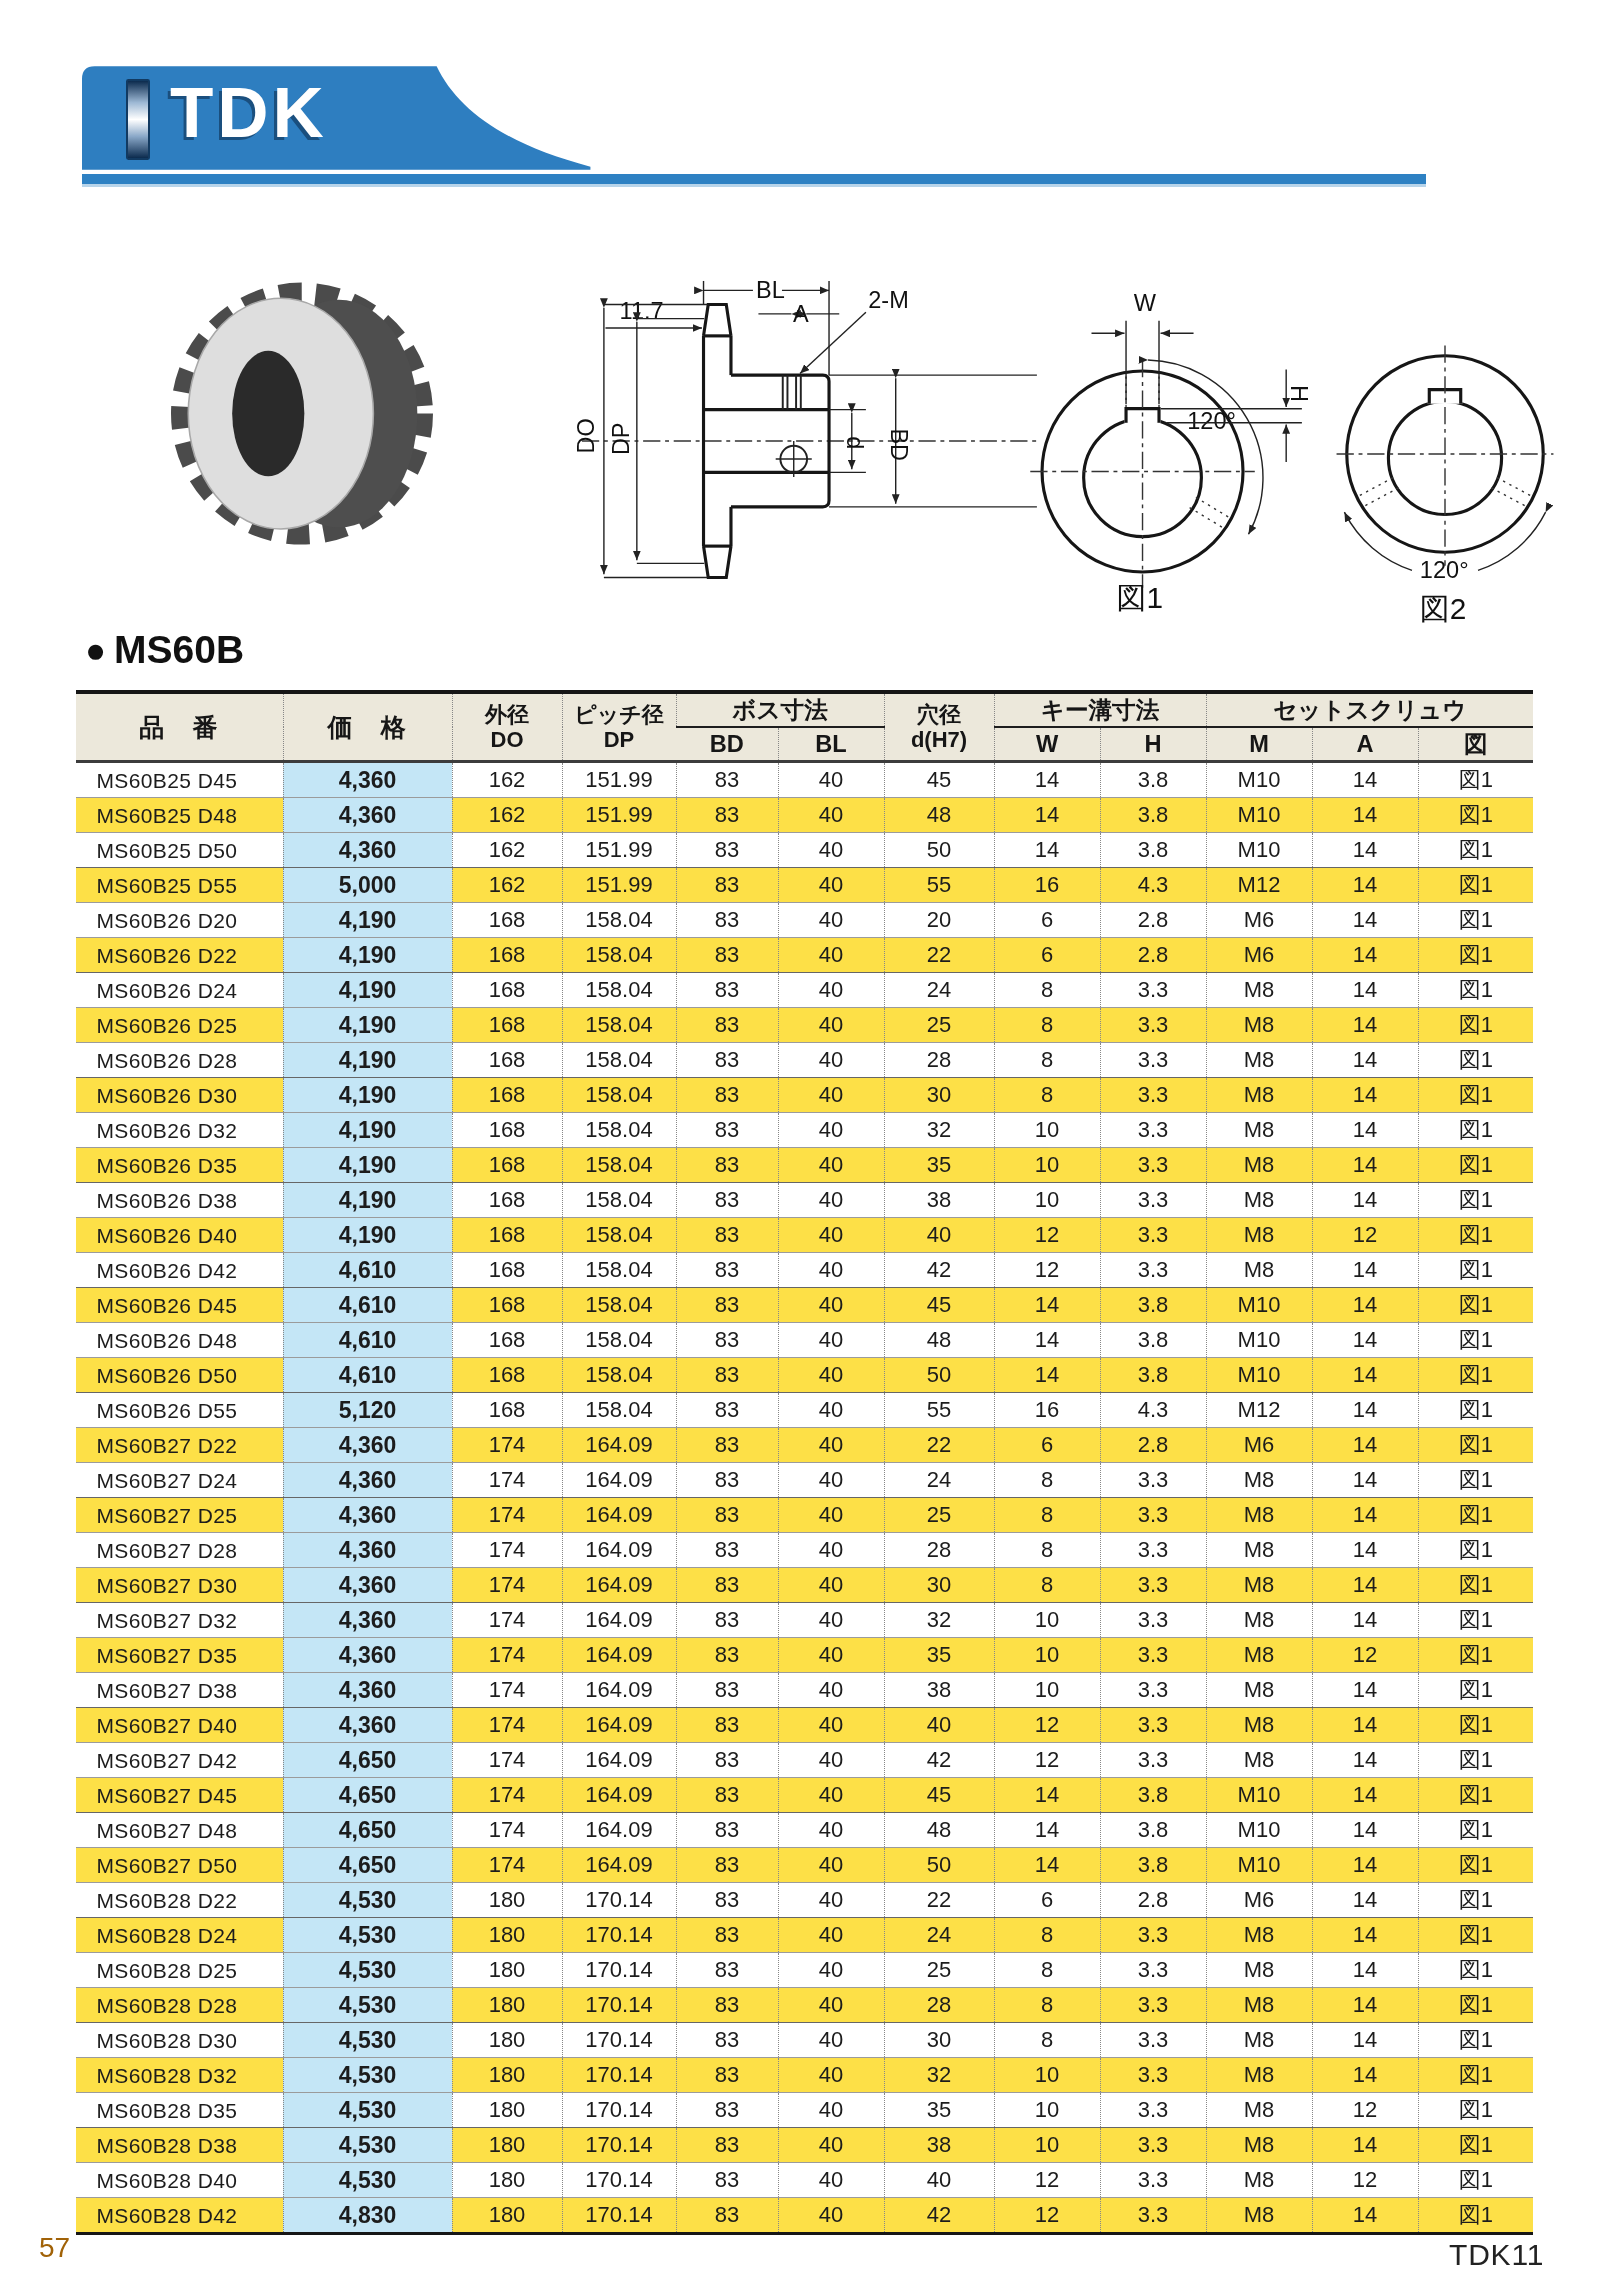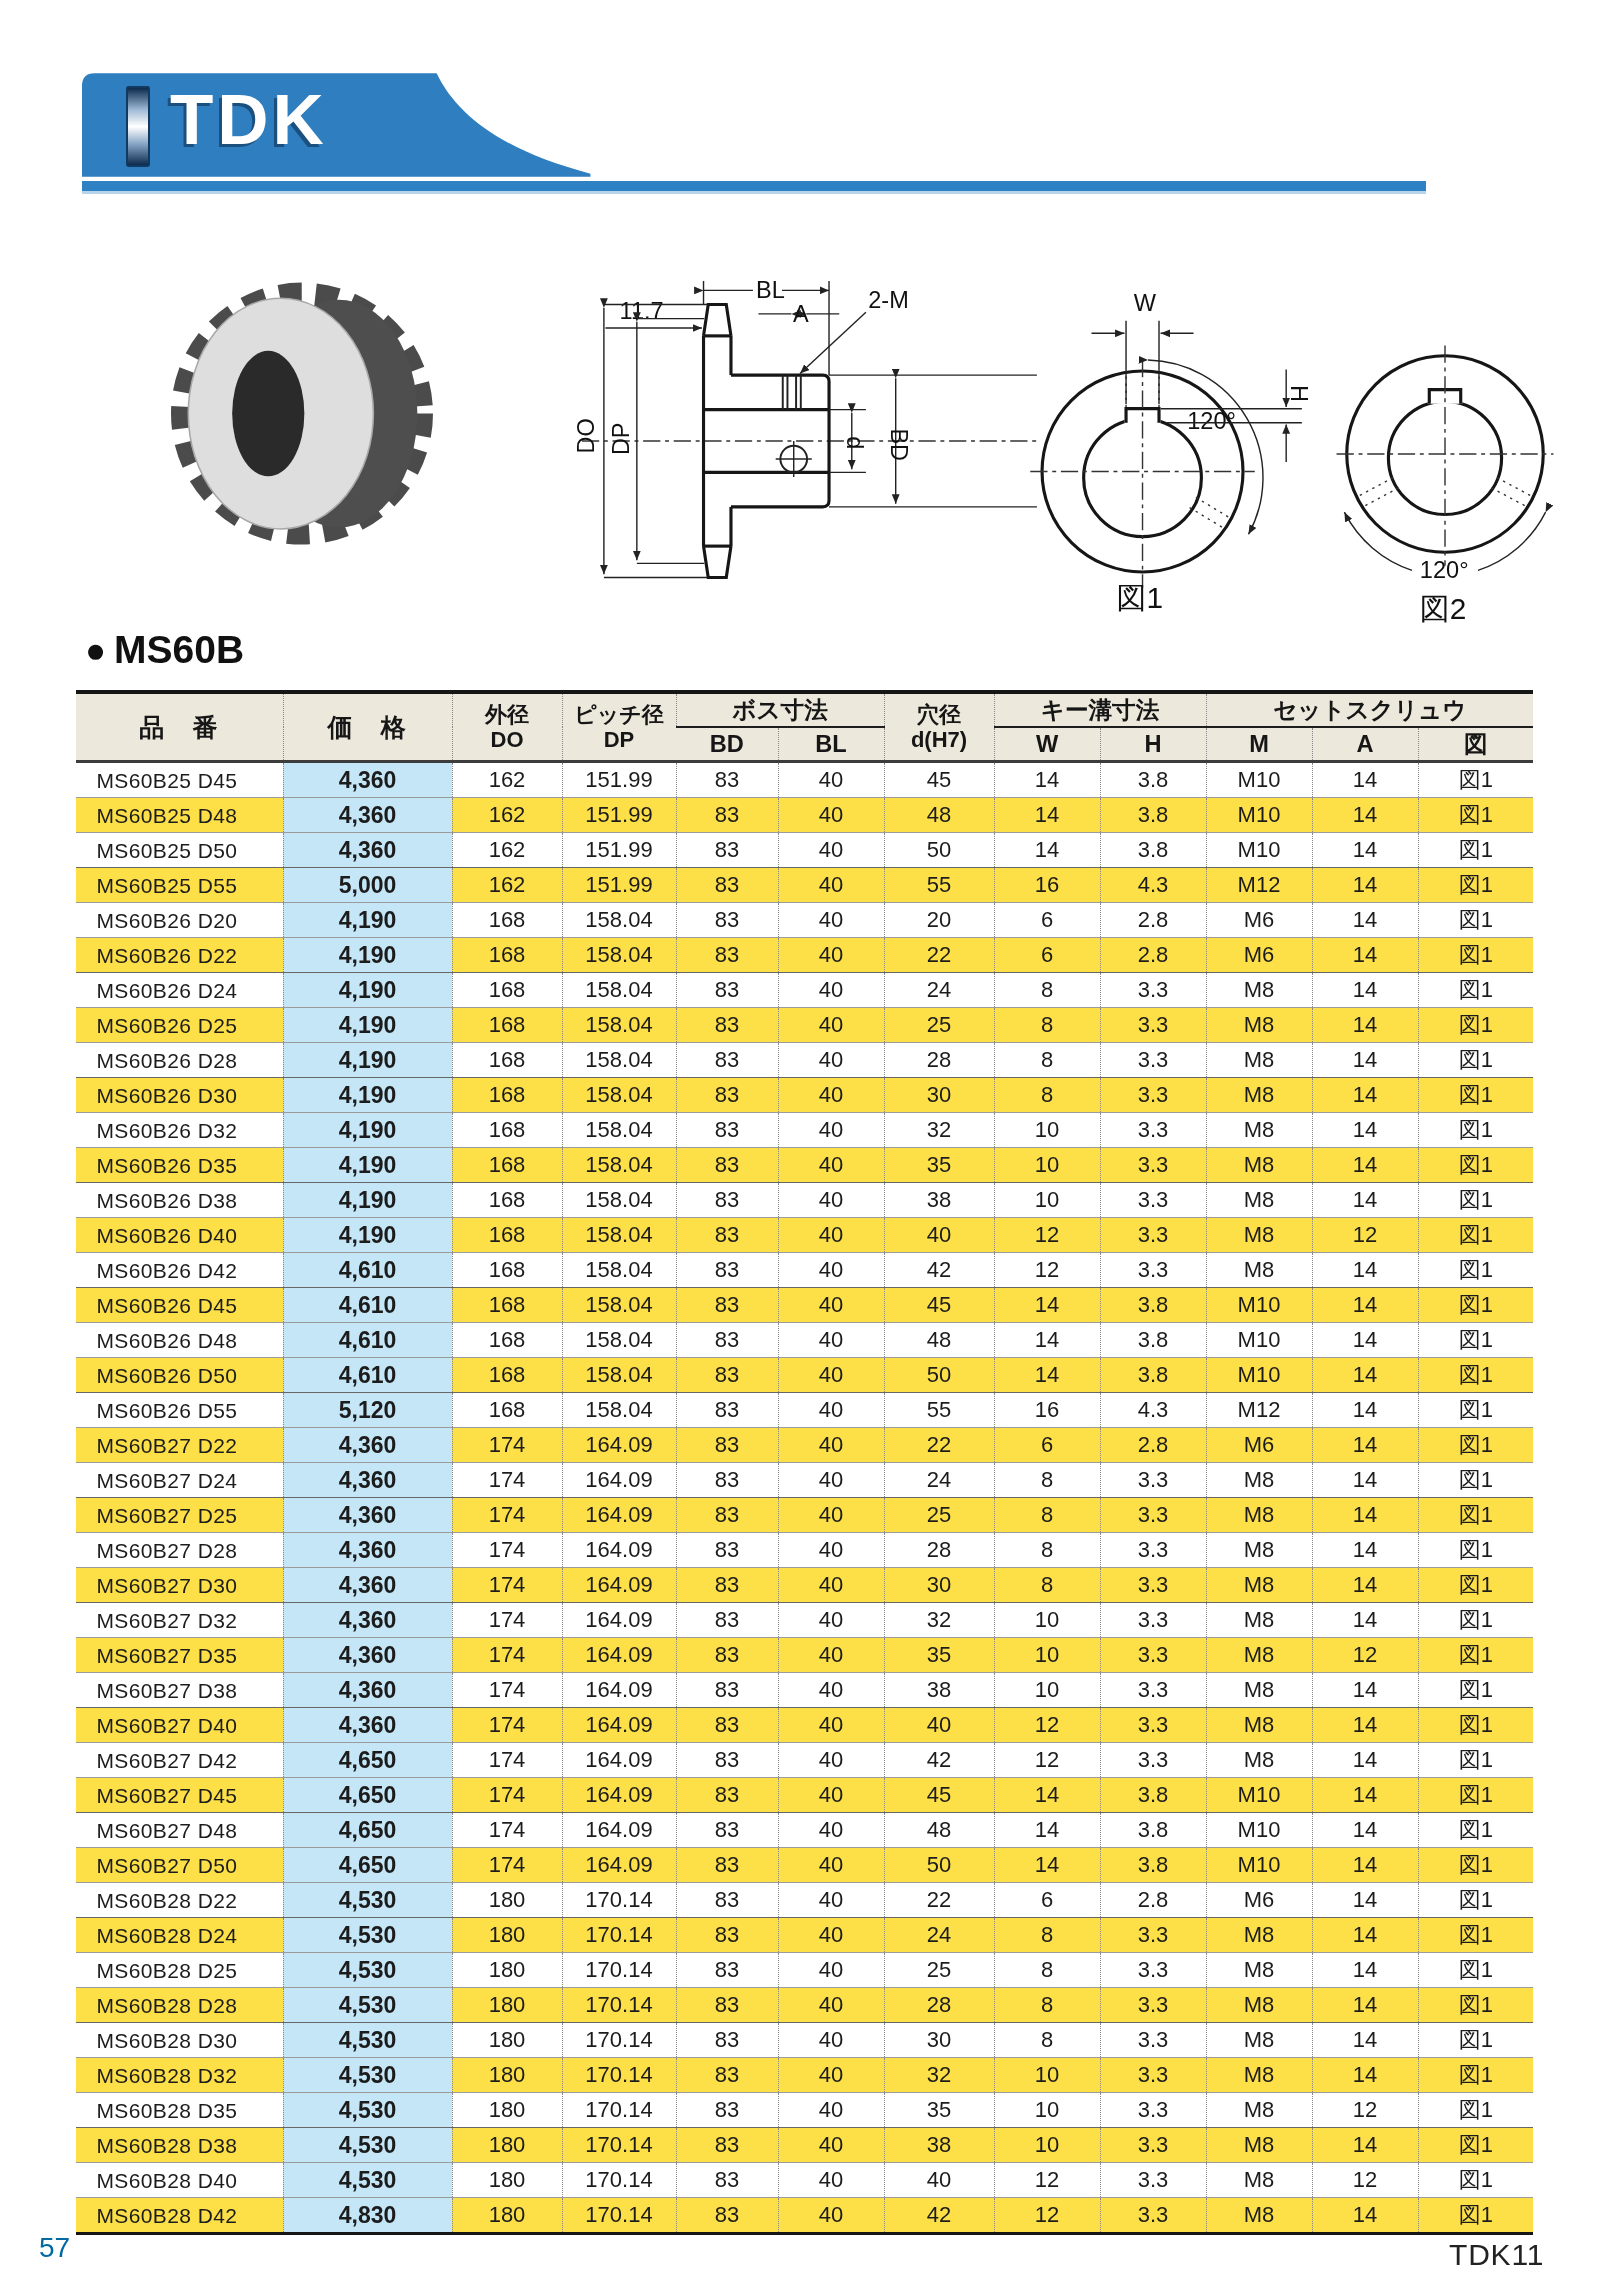--- a/index.html
+++ b/index.html
@@ -1,20 +1,20 @@
 <!DOCTYPE html>
 <html style="font-size:12.6px"><head>
 <meta charset="utf-8">
 <style>
   html,body{margin:0;padding:0;background:#fff;}
   .page{position:relative;width:1623px;height:2295px;background:#ffffff;overflow:hidden;
         font-family:"Liberation Sans", sans-serif;color:#1c1c1c;}
 
   
-  .band{position:absolute;left:82px;top:73px;width:1453px;height:119px;}
+  .band{position:absolute;left:82px;top:66px;width:1453px;height:119px;}
   .band-underline{position:absolute;left:0;top:108px;width:1344px;height:10.2px;
                   background:#2e81c3;border-bottom:3.1px solid #b7d4ea;}
   .brand-svg{position:absolute;left:0;top:0;}
   .brand-text{position:absolute;left:88px;top:6.3px;font-size:71px;font-weight:bold;
               color:#ffffff;letter-spacing:3.9px;text-shadow:-3.1px 3.1px 0 #1a4f7e;}
   .logo-bar{position:absolute;left:44px;top:12.6px;width:20.4px;height:77px;border:2.4px solid #123a61;
             border-radius:2.4px;
             background:linear-gradient(180deg,#0c2b4e 0%,#9db8d4 28%,#ffffff 50%,#8aa8c8 72%,#0c2b4e 100%);}
   .page-title{position:absolute;left:357px;top:9.4px;font-size:66px;font-weight:bold;
               letter-spacing:7.9px;color:#2c7cc0;white-space:nowrap;
@@ -52,21 +52,21 @@
   th + th, td + td{border-left:0.8px dotted #878787;}
   tbody td{height:34px;text-align:center;font-size:22px;line-height:1;}
   tbody tr{border-bottom:0.8px solid #9b9b9b;background:#ffffff;}
   tbody tr.alt{background:#fde047;}
   tbody tr.g3{border-bottom:1.6px solid #666;}
   tbody tr:last-child{border-bottom:none;border-radius:16px;}
   td.c-part{text-align:left;padding-left:20.4px;font-size:21px;letter-spacing:0.4px;}
   td.c-price{background:#c4e6f6;font-weight:bold;font-size:23px;}
 
   
-  .pageno{position:absolute;left:39px;top:2232px;font-size:28px;color:#0369a1;}
+  .pageno{position:absolute;left:39px;top:2232px;font-size:28px;color:#a16207;}
   .doccode{position:absolute;left:1449px;top:2238px;font-size:30px;color:#222;letter-spacing:0.8px;}
 </style>
 </head>
 <body>
 
 <div class="page">
 
   <div class="band">
     <div class="band-underline"></div>
     <svg class="brand-svg" width="510" height="104" viewBox="0 0 650 132">

